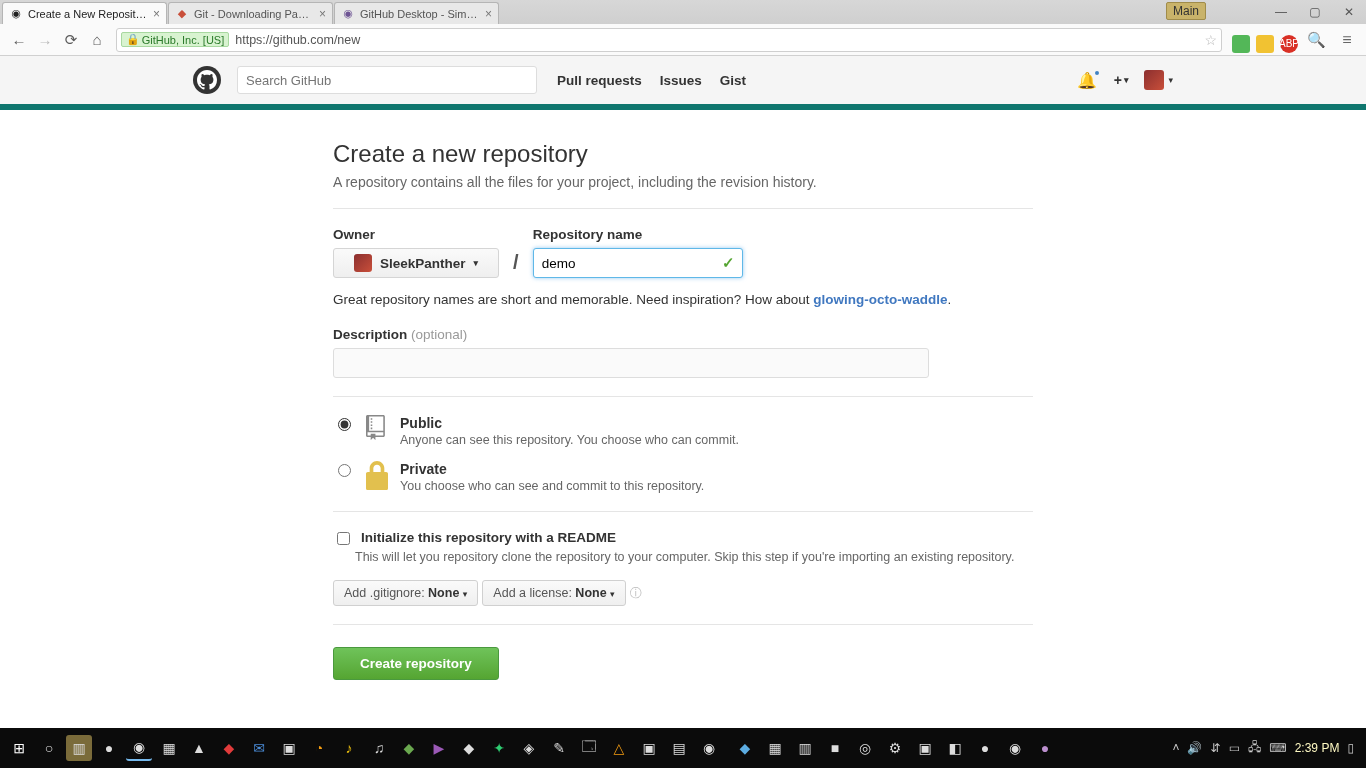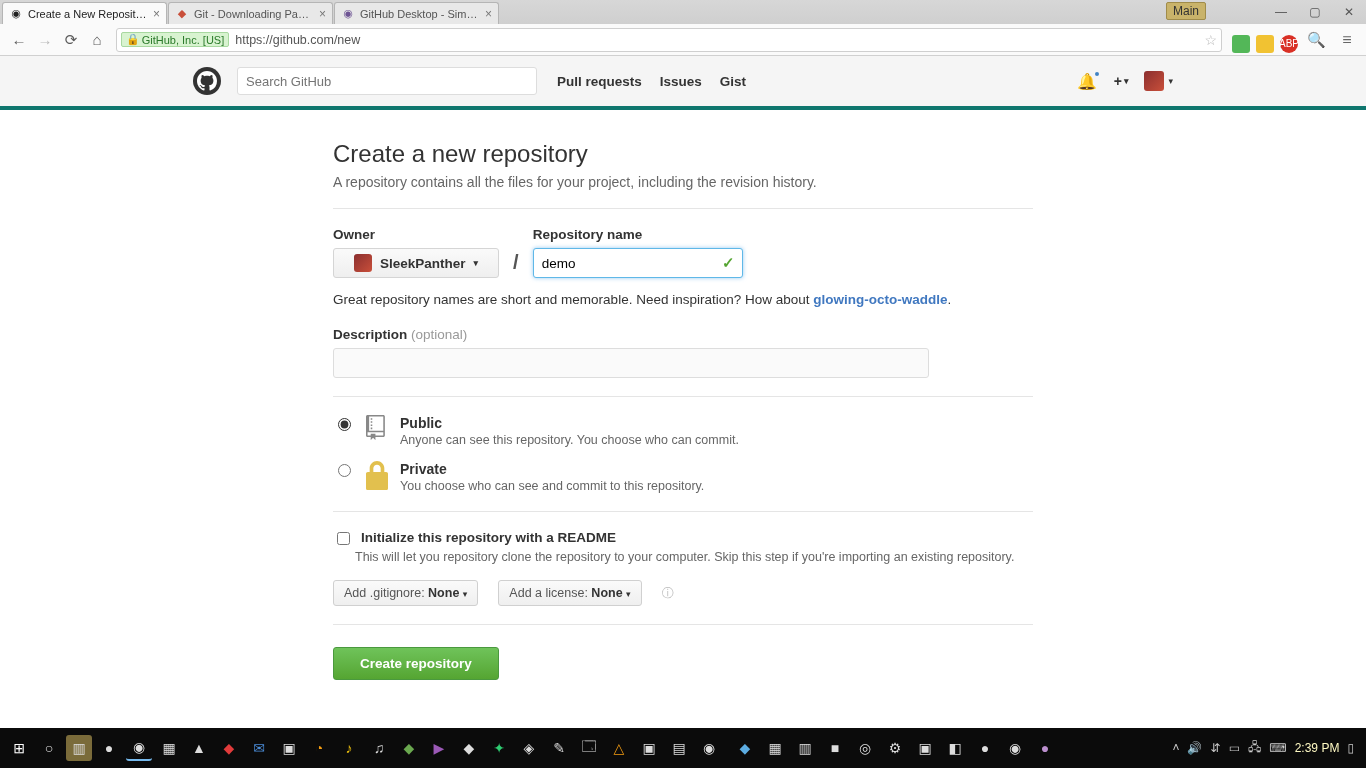--- a/index.html
+++ b/index.html
@@ -63,21 +63,21 @@
   .omnibox .url { color:#555; }
   .omnibox .star { margin-left:auto; color:#b7b7b7; font-size:14px; }
   .ext-icons { display:flex; align-items:flex-end; gap:6px; padding:0 4px; }
   .ext { width:18px;height:18px;border-radius:3px;display:flex;align-items:center;justify-content:center;font-size:10px;color:#fff; }
   .ext.green{background:#53b758;} .ext.yellow{background:#f1c232;} .ext.red{background:#d93025;border-radius:50%;}
   .menu-btn { width:26px; display:flex;align-items:center;justify-content:center;color:#666;font-size:16px; }
 
   
   .page { background:#fff; height: 672px; overflow:auto; }
   .gh-header {
-    height:54px; background:#f5f5f5; border-bottom:4px solid #0f766e;
+    height:54px; background:#f5f5f5; border-bottom:6px solid #0f766e;
     display:flex; align-items:center; padding:0 0;
   }
   .gh-container { width:980px; margin:0 auto; display:flex; align-items:center; }
   .gh-logo {
     width:28px;height:28px;border-radius:50%;background:#333;display:flex;
     align-items:center;justify-content:center;color:#fff;margin-right:16px;
   }
   .gh-logo svg{width:20px;height:20px;fill:#fff;}
   .gh-search {
     width:300px;height:28px;border:1px solid #ddd;border-radius:3px;background:#fff;
@@ -128,21 +128,21 @@
   .icon-box{ width:26px; display:flex; justify-content:center; padding-top:0; }
   .repo-icn, .lock-icn { width:22px; }
   .radio-col .head{ font-weight:700; font-size:14px; color:#333; }
   .radio-col .sub{ font-size:12.5px; color:#666; margin-top:2px; }
 
   .chk-row{ display:flex; align-items:flex-start; gap:8px; }
   .chk-row input[type=checkbox]{ margin-top:2px; }
   .chk-head{ font-weight:700; font-size:13.5px; }
   .chk-sub{ font-size:12.5px; color:#666; margin-top:2px; margin-left:22px; }
 
-  .dd-row{ display:flex; gap:20px; margin-top:16px; align-items:center; }
+  .dd-row{ display:flex; gap:4px; margin-top:16px; align-items:center; }
   .dd-btn{
     border:1px solid #d0d0d0; border-radius:3px; background:linear-gradient(#fafafa,#efefef);
     padding:5px 10px; font-size:12.5px; color:#555;
   }
   .dd-btn b{ color:#333; }
   .info-ic{ color:#bbb; font-size:12px; }
 
   .submit-btn{
     background:linear-gradient(#6fc35a,#55a532); border:1px solid #4a993e;
     color:#fff; font-weight:600; font-size:13.5px; padding:8px 26px;

